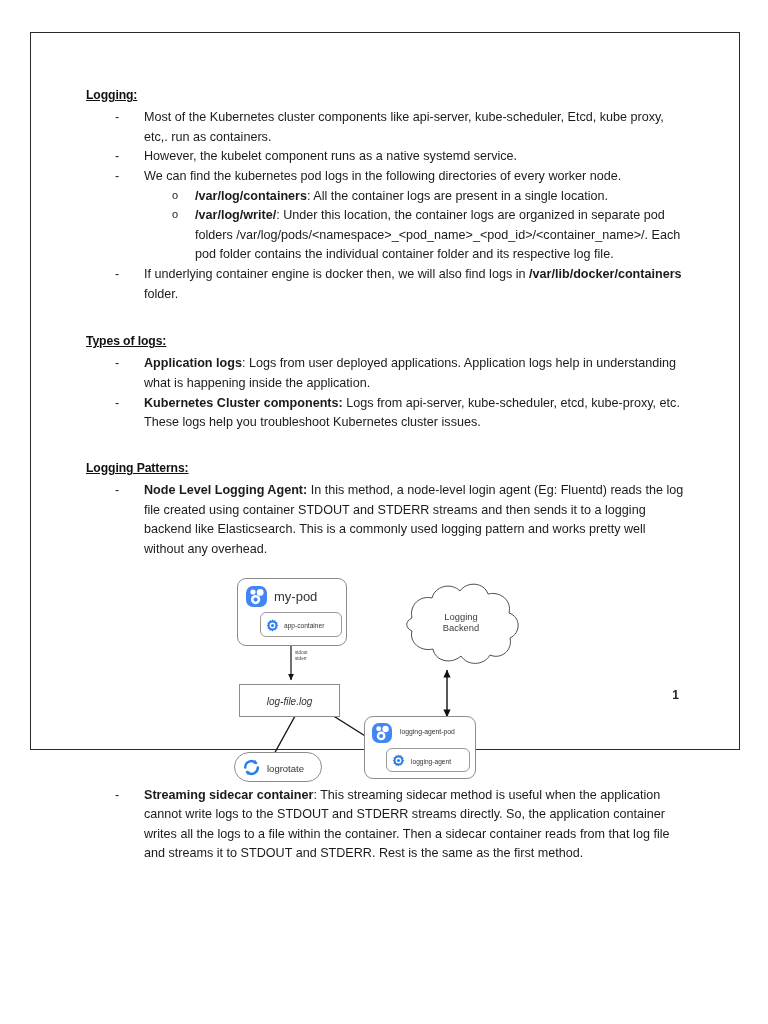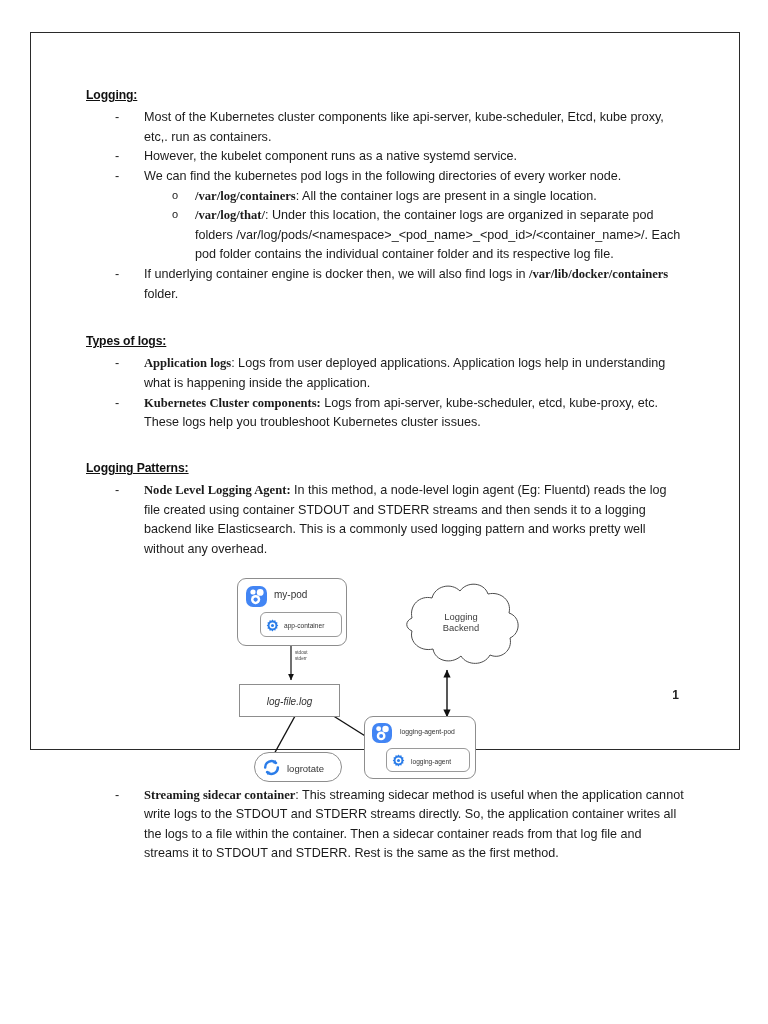--- a/index.html
+++ b/index.html
@@ -73,21 +73,21 @@
     font-size: 12.6px;
     line-height: 1.56;
   }
   ul.lvl2 > li::before {
     content: "o";
     position: absolute;
     left: 0;
     top: 0;
     font-size: 11px;
   }
-  b, .b { font-weight: bold; font-family: Liberation Serif, serif; }
+  b, .b { font-weight: bold; }
 
   .para-spaced { margin-top: 2px; }
 
   
   #diagram {
     position: relative;
     width: 320px;
     height: 210px;
     margin: 14px 0 0 85px;
   }
@@ -108,21 +108,20 @@
     background: #fff;
   }
   .plain-box {
     border: 1px solid #8d8d8d;
     background: #fff;
   }
   .rounded-box {
     border: 1px solid #8d8d8d;
     border-radius: 15px;
     background: #fff;
-    margin-left: 20px;
   }
   .dg-label {
     position: absolute;
     color: #333;
     white-space: nowrap;
   }
   .pod-icon {
     position: absolute;
     background: #4285f4;
     border-radius: 7px;
@@ -165,21 +164,21 @@
       <li>
         <span>However, the kubelet component runs as a native systemd service.</span>
       </li>
       <li>
         <span>We can find the kubernetes pod logs in the following directories of every worker node.</span>
         <ul class="lvl2">
           <li>
             <b>/var/log/containers</b><span>: All the container logs are present in a single location.</span>
           </li>
           <li>
-            <b>/var/log/that/</b><span>: Under this location, the container logs are organized in separate pod folders /var/log/pods/&lt;namespace&gt;_&lt;pod_name&gt;_&lt;pod_id&gt;/&lt;container_name&gt;/. Each pod folder contains the individual container folder and its respective log file.</span>
+            <b>/var/log/write/</b><span>: Under this location, the container logs are organized in separate pod folders /var/log/pods/&lt;namespace&gt;_&lt;pod_name&gt;_&lt;pod_id&gt;/&lt;container_name&gt;/. Each pod folder contains the individual container folder and its respective log file.</span>
           </li>
         </ul>
       </li>
       <li>
         <span>If underlying container engine is docker then, we will also find logs in </span><b>/var/lib/docker/containers</b><span> folder.</span>
       </li>
     </ul>
 
     <div class="heading gap-before">Types of logs:</div>
 
@@ -237,21 +236,21 @@
 
           <div class="dg-box pod-outer" style="left:8px; top:4px; width:110px; height:68px;">
             <div class="pod-icon" style="left:8px; top:7px; width:21px; height:21px;">
               <svg width="21" height="21" viewBox="0 0 21 21">
                 <circle cx="7" cy="6" r="2.6" fill="#fff"></circle>
                 <circle cx="14.2" cy="6.4" r="3.4" fill="#fff"></circle>
                 <circle cx="9.6" cy="13.6" r="4.6" fill="#fff"></circle>
                 <circle cx="9.6" cy="13.6" r="2.1" fill="#4285f4"></circle>
               </svg>
             </div>
-            <span class="dg-label" style="left:36px; top:8px; font-size:10px;">my-pod</span>
+            <span class="dg-label" style="left:36px; top:8px; font-size:13px;">my-pod</span>
             <div class="dg-box inner-container" style="left:22px; top:33px; width:82px; height:25px;">
               <div style="position:absolute; left:5px; top:6px;">
                 <svg width="13" height="13" viewBox="0 0 24 24">
                   <path fill="#2b7de9" d="M12 0.8l2.1 2.5 3.2-0.9 0.8 3.2 3.2 0.9-1 3.2 2.4 2.2-2.4 2.2 1 3.2-3.2 0.9-0.8 3.2-3.2-0.9L12 23.2 9.9 20.7l-3.2 0.9-0.8-3.2-3.2-0.9 1-3.2L1.3 12l2.4-2.2-1-3.2 3.2-0.9 0.8-3.2 3.2 0.9z"></path>
                   <circle cx="12" cy="12" r="5.4" fill="#ffffff"></circle>
                   <circle cx="12" cy="12" r="2.8" fill="#2b7de9"></circle>
                 </svg>
               </div>
               <span class="dg-label" style="left:23px; top:8px; font-size:6.6px;">app-container</span>
             </div>

